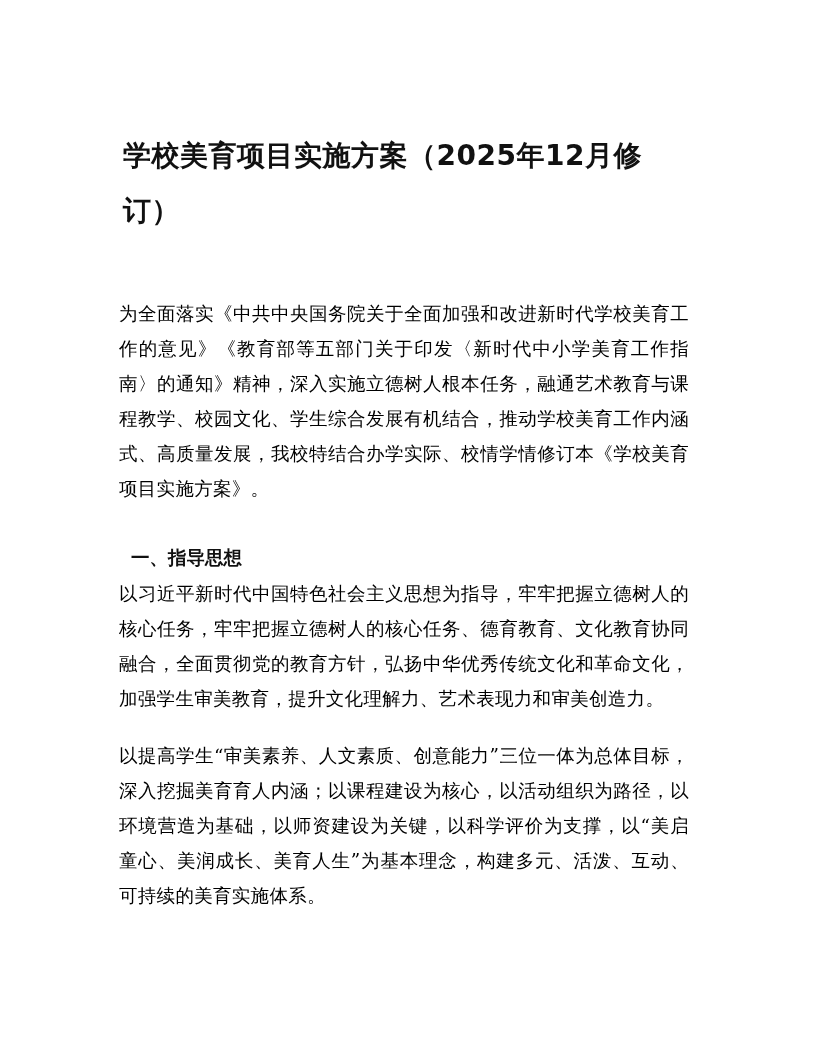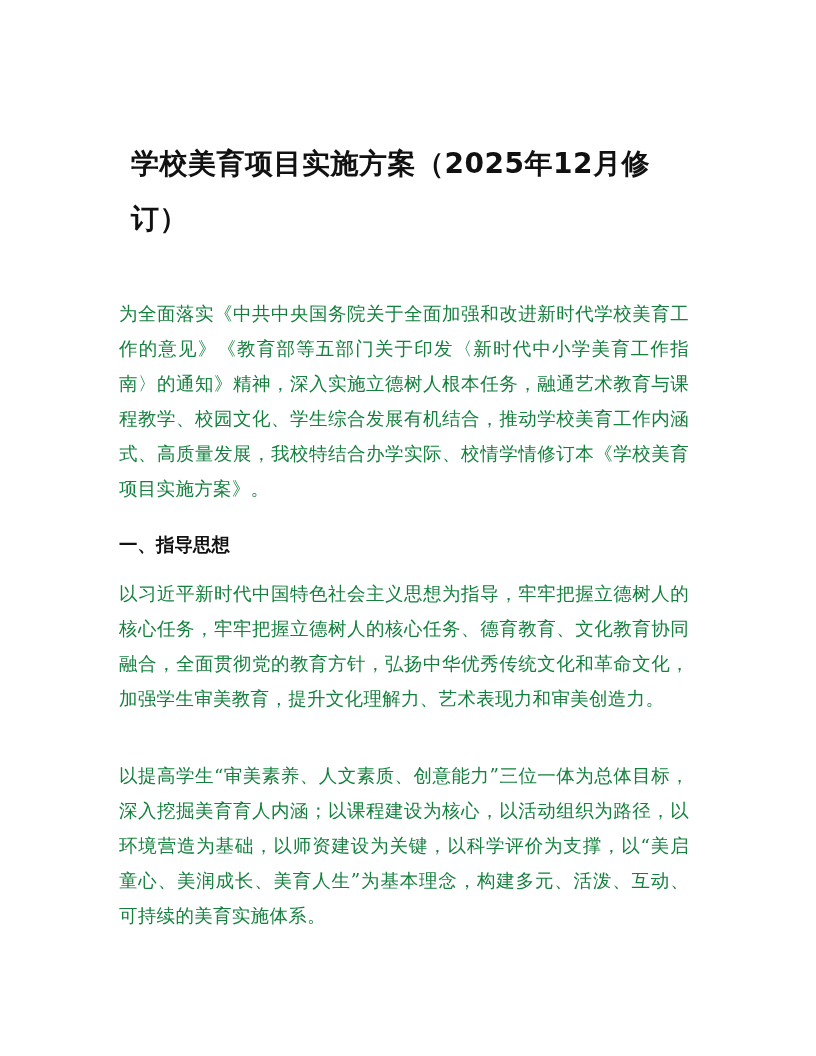--- a/index.html
+++ b/index.html
@@ -19,53 +19,53 @@
       position: absolute;
       left: 119px;
       top: 0;
       width: 570px;
     }
     .doc-title {
       position: absolute;
       top: 124px;
       left: 0;
       width: 560px;
-      margin: 12px;
+      margin: 4px;
       font-family: "DejaVu Sans", "Liberation Sans", sans-serif;
       font-weight: bold;
       font-size: 28px;
       line-height: 55px;
       letter-spacing: 0.5px;
       color: #111;
     }
     .body-block {
       position: absolute;
       left: 0;
       width: 570px;
     }
     .para {
       margin: 0;
       font-size: 18.5px;
       line-height: 35px;
       letter-spacing: 0.3px;
       text-align: justify;
-      color: #15803d;
+      color: #000000;
     }
     .section-heading {
-      margin: 0;
-      font-family: Liberation Serif, serif;
+      margin: 12px;
+      font-family: Liberation Sans, sans-serif;
       font-weight: bold;
       font-size: 18.5px;
       line-height: 35px;
       color: #111;
     }
     #intro { top: 296px; }
     #sec1-heading { top: 528px; }
     #sec1-p1 { top: 576px; }
-    #sec1-p2 { top: 738px; margin-top: 20px; }
+    #sec1-p2 { top: 738px; }
   </style>
 </head>
 <body>
 
 <div class="page">
   <h1 class="doc-title">学校美育项目实施方案（2025年12月修订）</h1>
 
   <div class="body-block" id="intro">
     <p class="para">为全面落实《中共中央国务院关于全面加强和改进新时代学校美育工作的意见》《教育部等五部门关于印发〈新时代中小学美育工作指南〉的通知》精神，深入实施立德树人根本任务，融通艺术教育与课程教学、校园文化、学生综合发展有机结合，推动学校美育工作内涵式、高质量发展，我校特结合办学实际、校情学情修订本《学校美育项目实施方案》。</p>
   </div>

